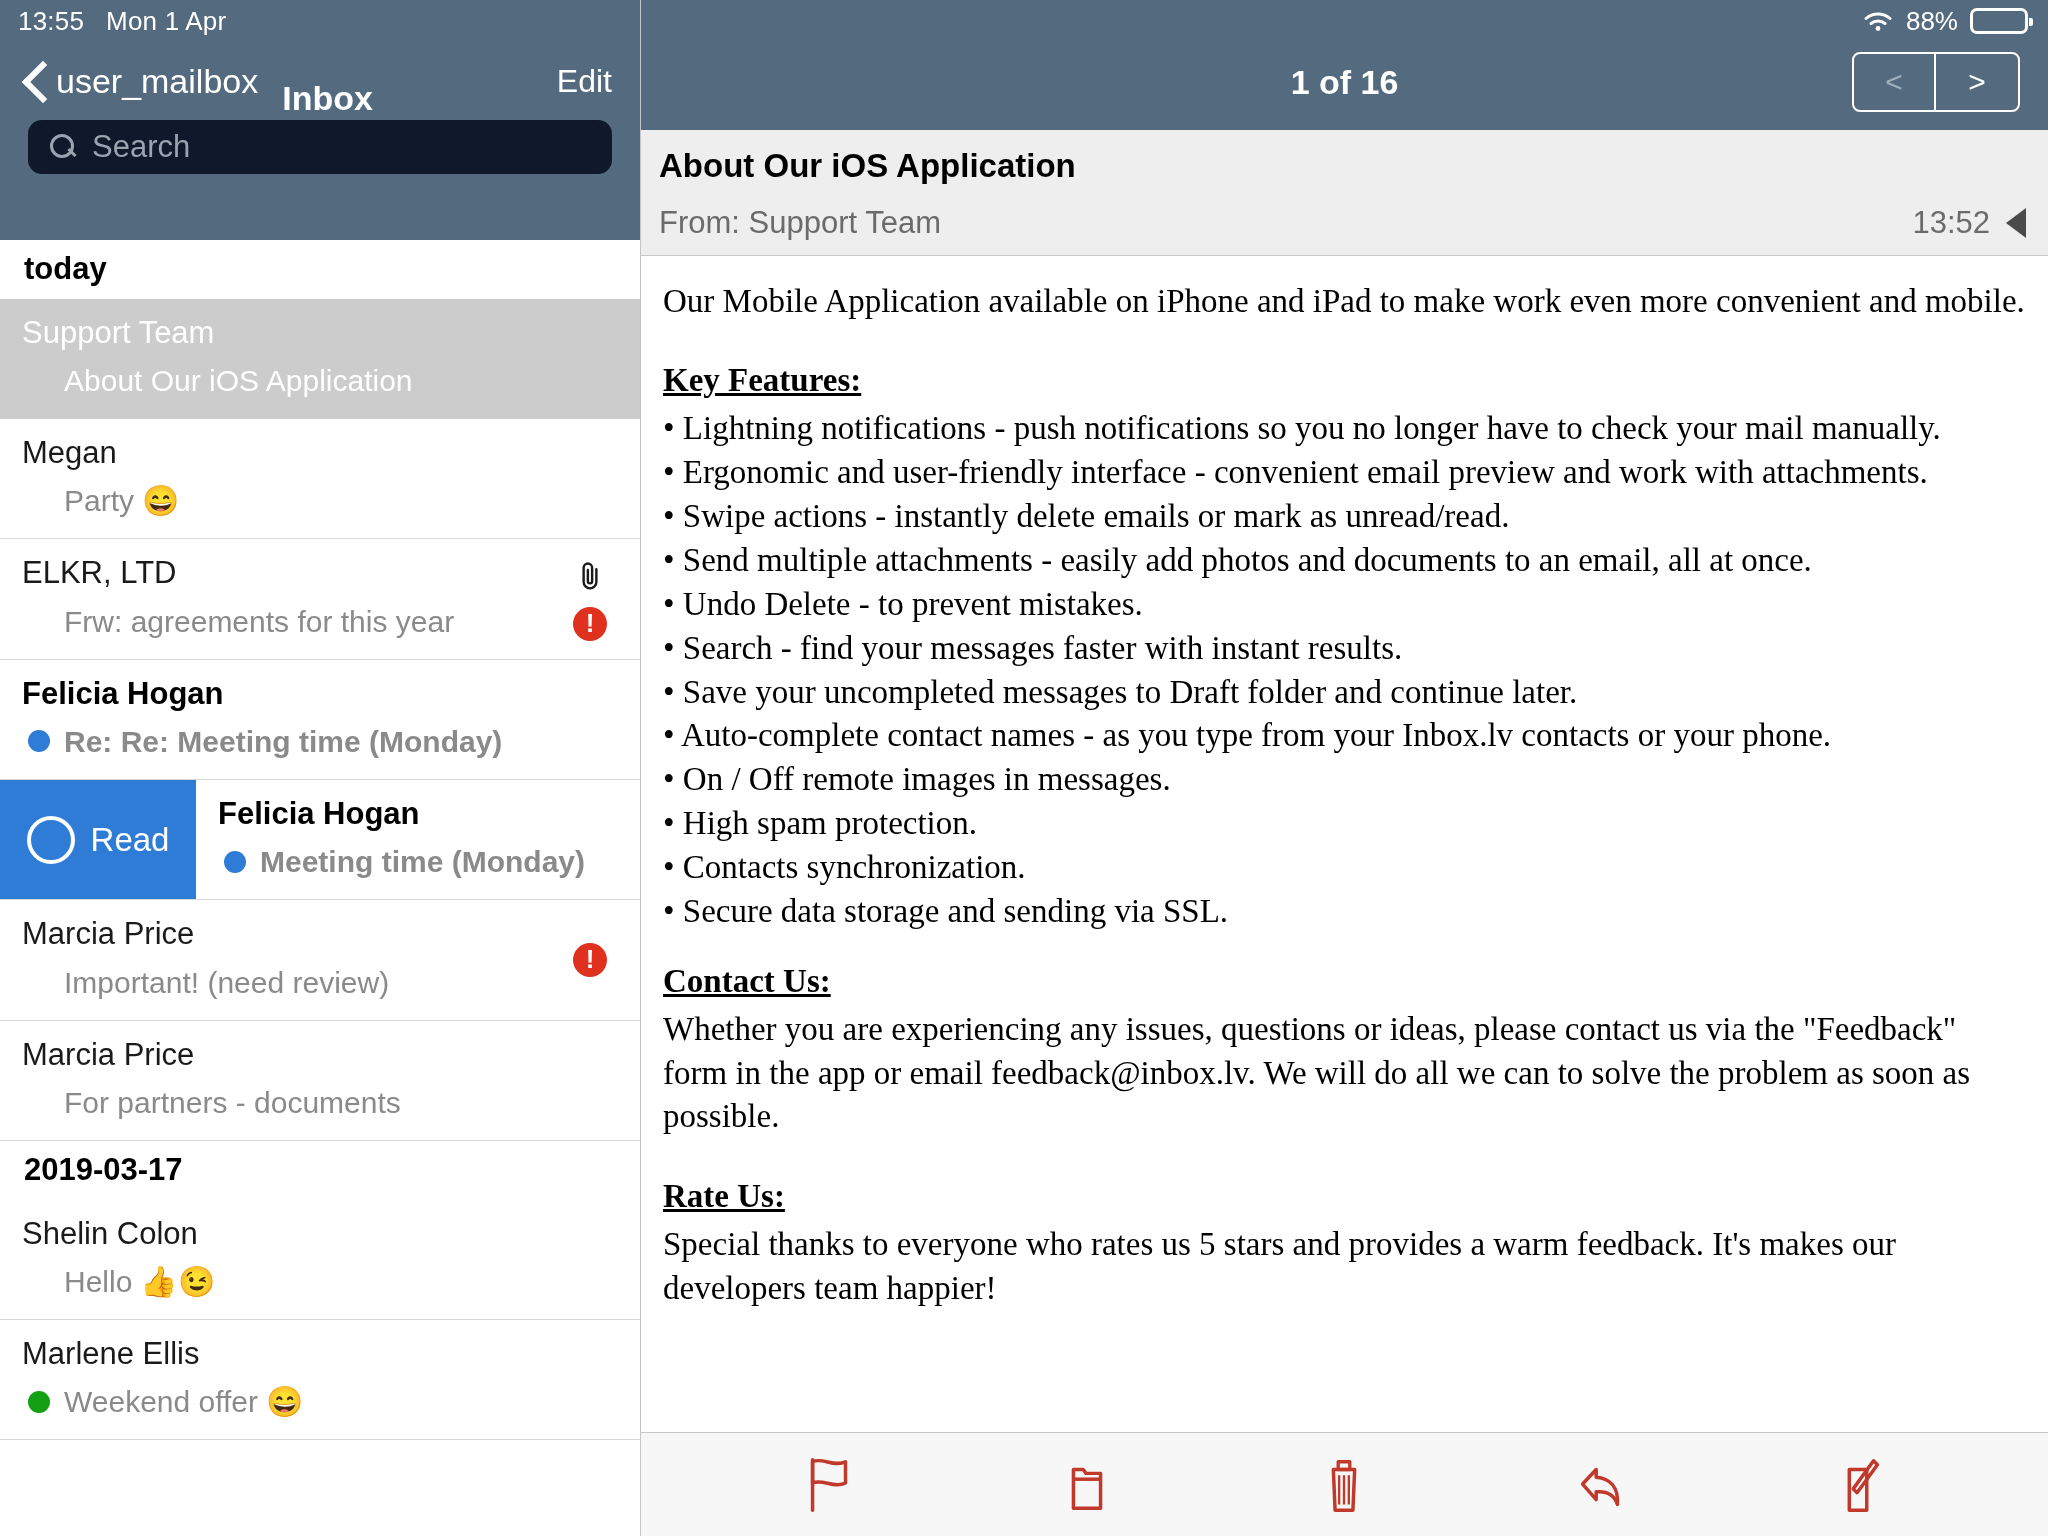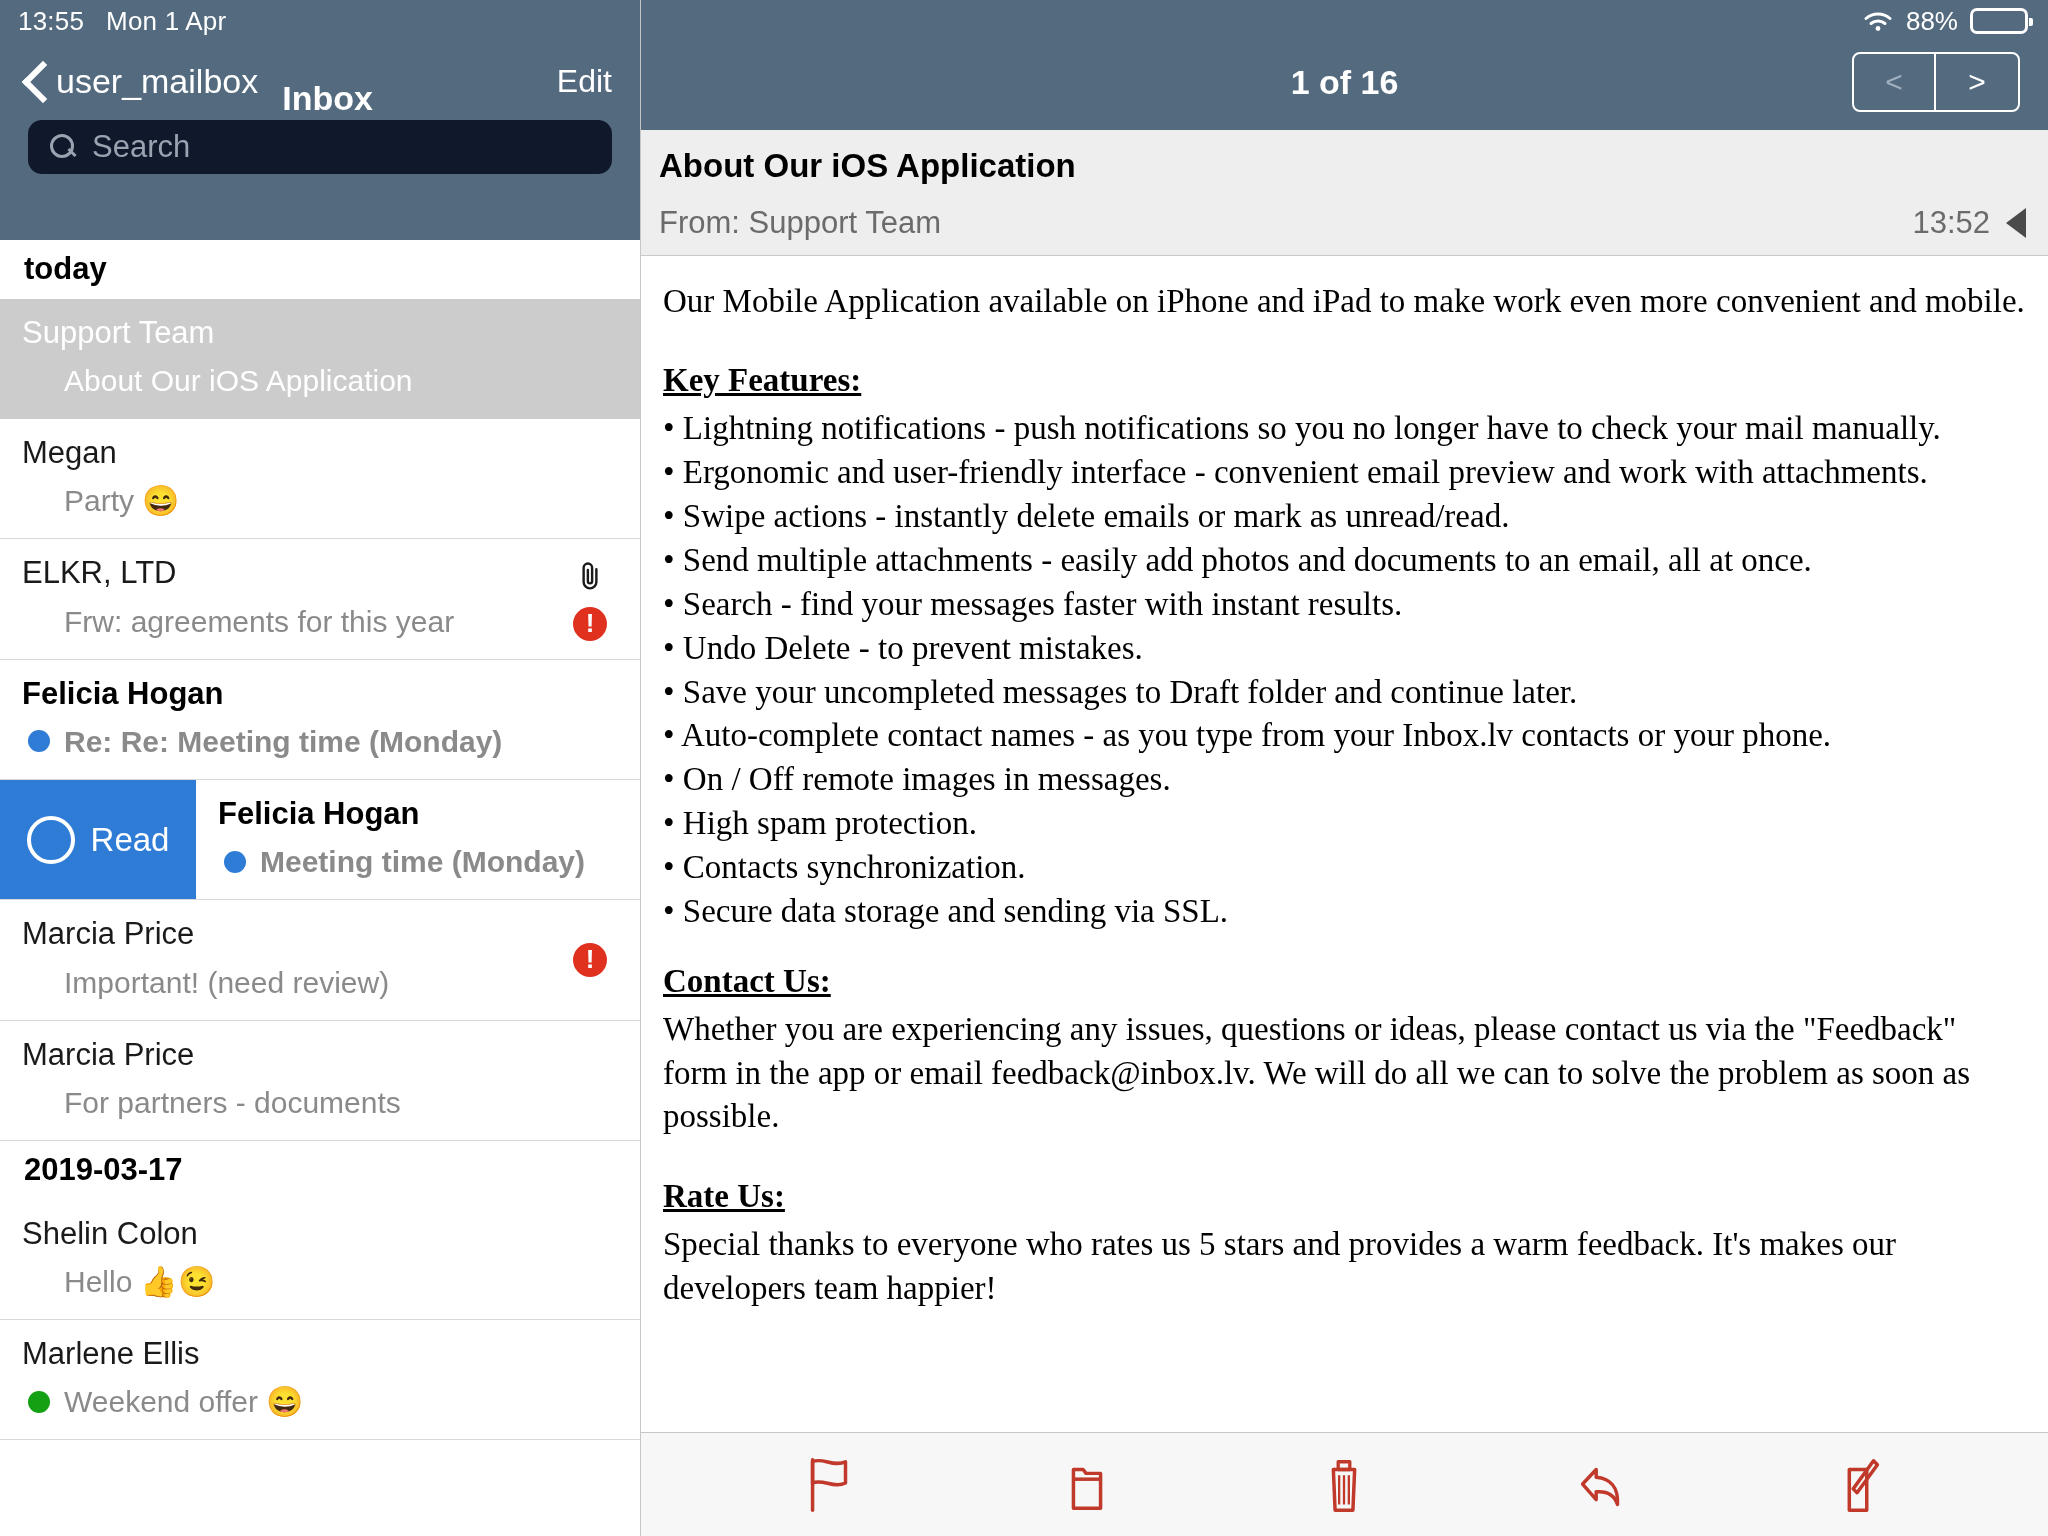--- a/index.html
+++ b/index.html
@@ -465,22 +465,22 @@
 
     <div class="mail-body">
       <p>Our Mobile Application available on iPhone and iPad to make work even more convenient and mobile.</p>
       <div class="spacer"></div>
       <p class="heading">Key Features:</p>
       <ul>
         <li>Lightning notifications - push notifications so you no longer have to check your mail manually.</li>
         <li>Ergonomic and user-friendly interface - convenient email preview and work with attachments.</li>
         <li>Swipe actions - instantly delete emails or mark as unread/read.</li>
         <li>Send multiple attachments - easily add photos and documents to an email, all at once.</li>
+        <li>Undo Delete - to prevent mistakes.</li>
         <li>Search - find your messages faster with instant results.</li>
-        <li>Undo Delete - to prevent mistakes.</li>
         <li>Save your uncompleted messages to Draft folder and continue later.</li>
         <li>Auto-complete contact names - as you type from your Inbox.lv contacts or your phone.</li>
         <li>On / Off remote images in messages.</li>
         <li>High spam protection.</li>
         <li>Contacts synchronization.</li>
         <li>Secure data storage and sending via SSL.</li>
       </ul>
       <div class="spacer"></div>
       <p class="heading">Contact Us: </p>
       <p>Whether you are experiencing any issues, questions or ideas, please contact us via the "Feedback" form in the app or email feedback@inbox.lv. We will do all we can to solve the problem as soon as possible.</p>

